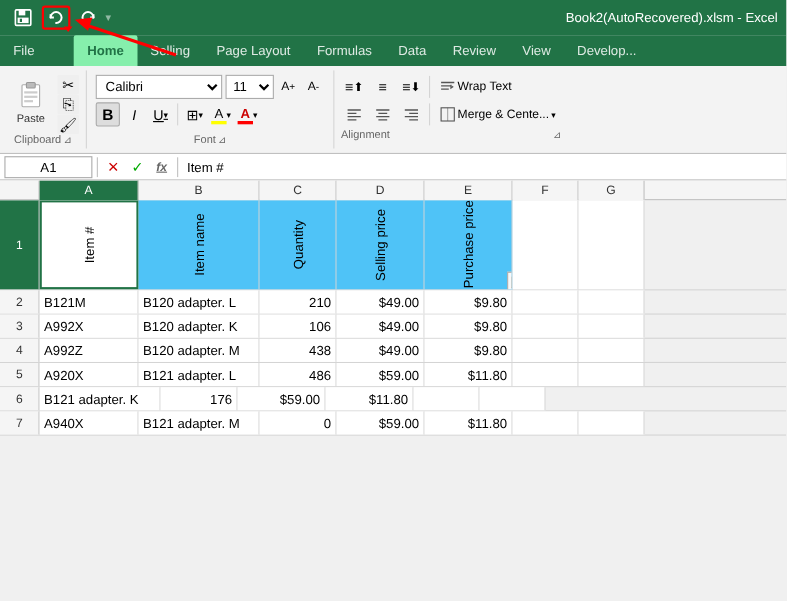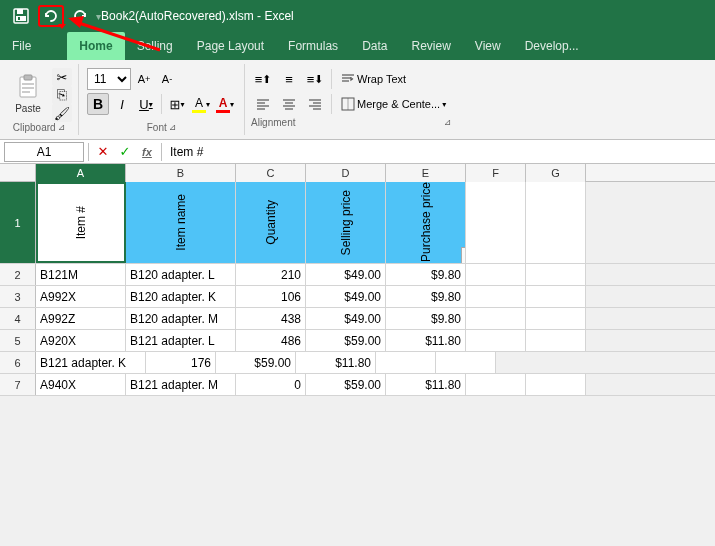--- a/index.html
+++ b/index.html
@@ -26,21 +26,21 @@
       cursor: pointer;
       padding: 2px 4px;
       font-size: 13px;
       display: flex; align-items: center; justify-content: center;
     }
     .undo-btn {
       position: relative;
     }
     .title-text {
       flex: 1;
-      text-align: left;
+      text-align: right;
       font-size: 12px;
       color: white;
     }
     .search-box {
       display: flex;
       align-items: center;
       background: #2a8b56;
       border: 1px solid #4aa86e;
       border-radius: 2px;
       padding: 2px 6px;
@@ -412,20 +412,23 @@
       <div class="group-label-row">
         <span style="font-size:10px;color:#666;">Clipboard</span>
         <span style="font-size:9px;color:#666;margin-left:2px;">⊿</span>
       </div>
     </div>
   </div>
 
   <div class="ribbon-group" style="padding:4px 8px 2px 8px;">
     <div class="font-group-inner">
       <div class="font-row1">
+        <select class="font-select">
+          <option>Calibri</option>
+        </select>
         <select class="size-select">
           <option>11</option>
         </select>
         <button class="icon-btn-sm" title="Increase Font Size">A<sup>+</sup></button>
         <button class="icon-btn-sm" title="Decrease Font Size">A<sup>-</sup></button>
       </div>
       <div class="font-row2">
         <button class="format-btn bold" style="font-weight:bold;font-size:14px;border:1px solid #ababab;background:#ddd;">B</button>
         <button class="format-btn italic" style="font-style:italic;font-size:13px;">I</button>
         <button class="format-btn underline">

